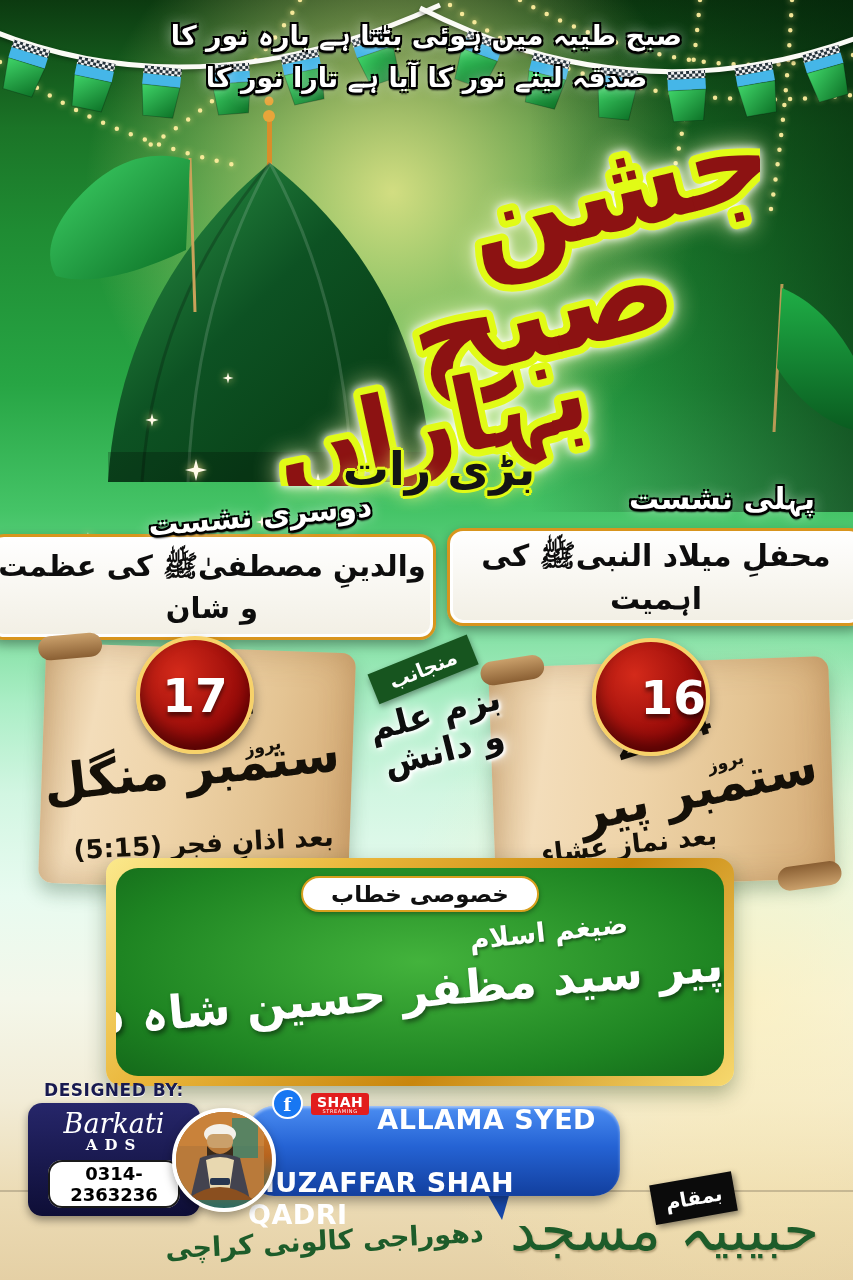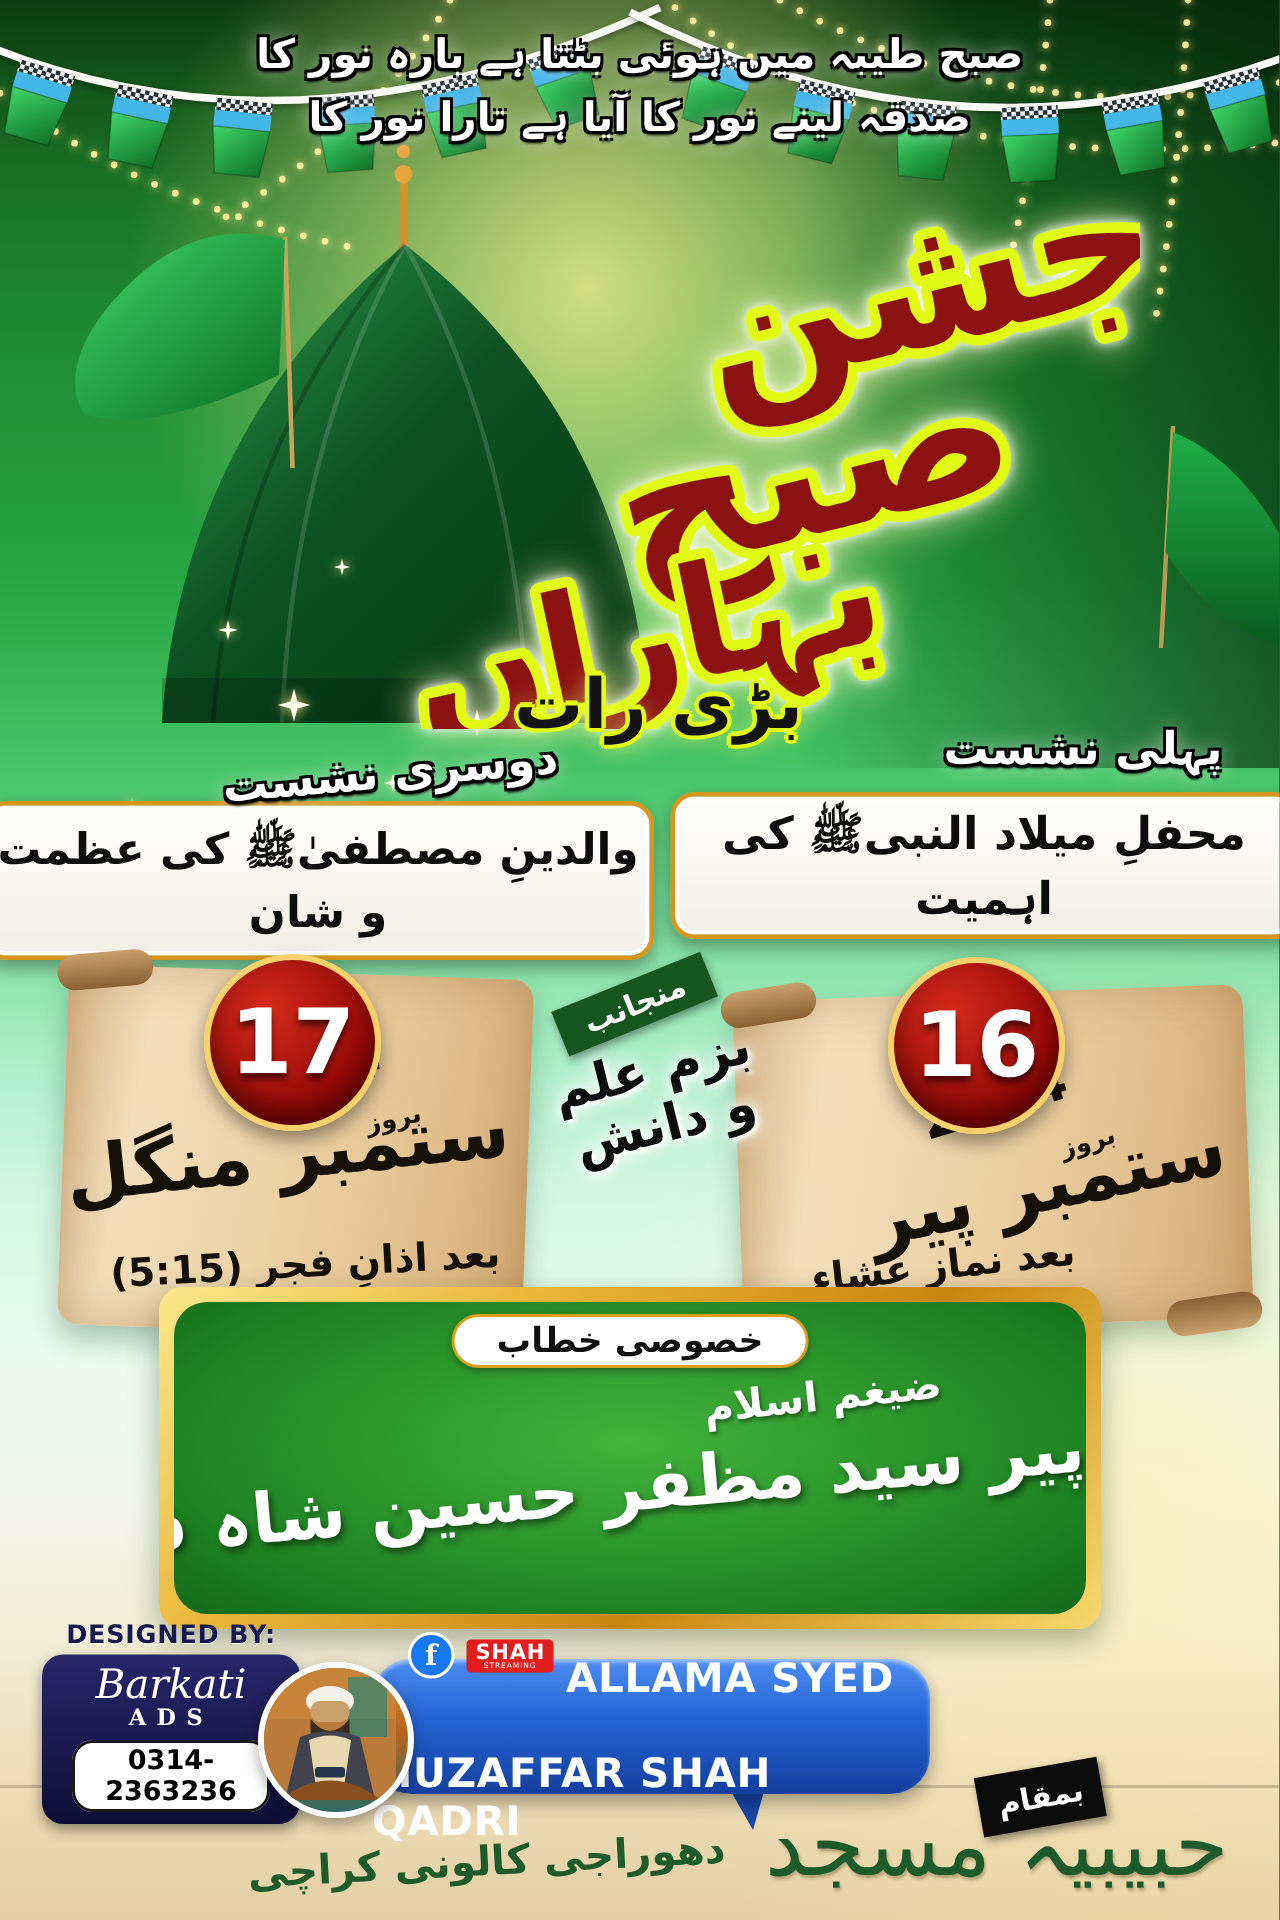--- a/index.html
+++ b/index.html
@@ -52,22 +52,22 @@
   .scroll::before{content:"";position:absolute;left:-8px;top:-9px;width:64px;height:24px;
     background:linear-gradient(180deg,#caa06b,#8a5f33);border-radius:12px;transform:rotate(-7deg);}
   .scroll::after{content:"";position:absolute;right:-6px;bottom:-9px;width:64px;height:24px;
     background:linear-gradient(0deg,#caa06b,#8a5f33);border-radius:12px;transform:rotate(-6deg);}
   .scroll-first{left:492px;top:662px;width:340px;height:222px;transform:rotate(-2deg);}
   .scroll-second{left:42px;top:648px;width:310px;height:240px;transform:rotate(2deg);}
   .day-badge{position:absolute;z-index:5;width:110px;height:110px;border-radius:50%;
     background:radial-gradient(circle at 35% 30%,#d42a1a,#8e0606 72%);
     border:4px solid #f7d26a;box-shadow:0 6px 12px rgba(0,0,0,.4), inset 0 -10px 16px rgba(0,0,0,.4);
     color:#fff;display:flex;align-items:center;justify-content:center;
-    font-size:60px;font-weight:bold;text-shadow:0 4px 4px rgba(0,0,0,.55);}
-  .badge-16{left:592px;top:638px;} .badge-17{left:136px;top:636px;}
+    font-size:47px;font-weight:bold;text-shadow:0 4px 4px rgba(0,0,0,.55);}
+  .badge-16{left:592px;top:638px;justify-content:flex-end;} .badge-17{left:136px;top:636px;}
   .scroll .year{position:absolute;font-size:36px;font-weight:bold;color:#151008;transform:rotate(-15deg);}
   .scroll .byword{position:absolute;font-size:17px;font-weight:bold;color:#151008;transform:rotate(-14deg);direction:rtl;}
   .scroll .dayline{position:absolute;font-size:50px;font-weight:bold;color:#151008;direction:rtl;white-space:nowrap;}
   .scroll .timeline{position:absolute;font-size:26px;font-weight:bold;color:#151008;direction:rtl;white-space:nowrap;}
   .scroll-first .year{right:118px;top:52px;}
   .scroll-first .byword{right:88px;top:92px;}
   .scroll-first .dayline{right:14px;top:100px;transform:rotate(-10deg);}
   .scroll-first .timeline{left:46px;bottom:26px;transform:rotate(-4deg);}
   .scroll-second .year{right:100px;top:44px;transform:rotate(-10deg);}
   .scroll-second .byword{right:72px;top:86px;}

